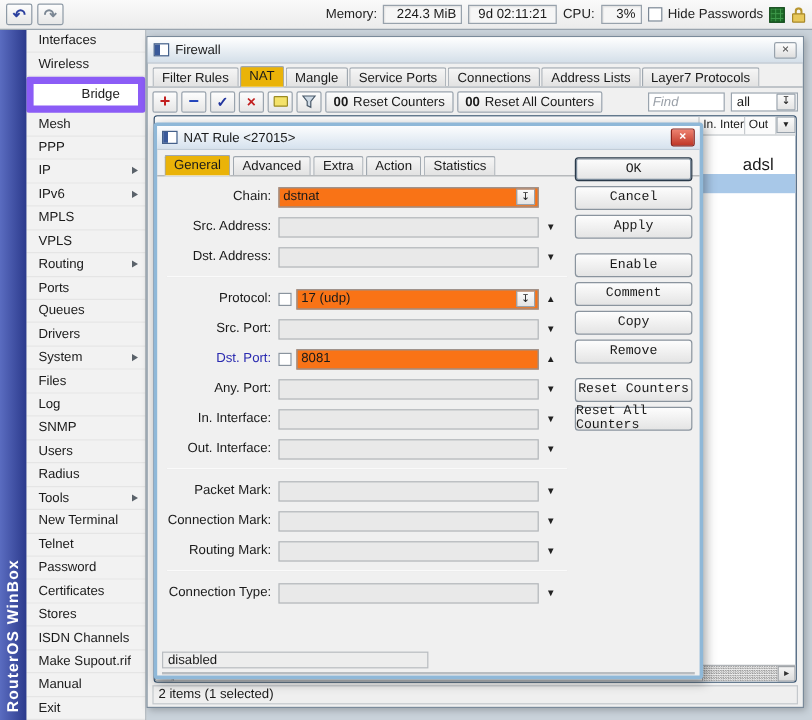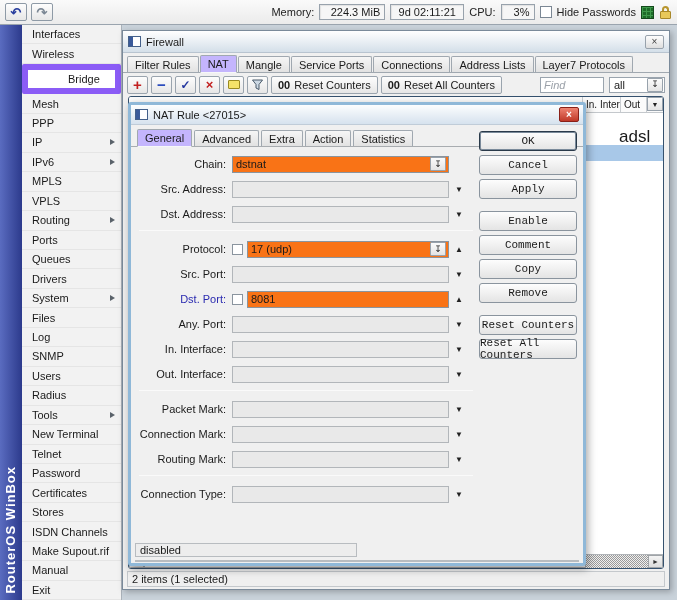--- a/index.html
+++ b/index.html
@@ -55,21 +55,21 @@
   .fw-titlebar{height:22px;background:linear-gradient(#ffffff,#d4dfe9);
     border-bottom:1px solid #b8c4d0;display:flex;align-items:center;padding:0 5px;gap:5px;}
   .win-icon{width:13px;height:11px;border:1px solid #44608a;
     background:linear-gradient(90deg,#3a5a9a 40%,#fff 40%);}
   .close-btn{margin-left:auto;width:19px;height:14px;border:1px solid #98a2ac;border-radius:2px;
     background:linear-gradient(#fdfdfd,#dedede);display:flex;align-items:center;justify-content:center;
     font-size:10px;line-height:1;color:#444;}
   .tabs{display:flex;align-items:flex-end;padding:2px 4px 0;gap:1px;border-bottom:1px solid #a0a8b0;height:20px;}
   .tab{border:1px solid #a0a8b0;border-bottom:none;border-radius:2px 2px 0 0;
     background:linear-gradient(#f6f6f6,#e2e2e2);padding:2px 7px 2px;height:16px;line-height:12px;}
-  .tab.active{background:#c4b5fd;height:18px;margin-bottom:-1px;border-bottom:1px solid #f6f7f8;}
+  .tab.active{background:#eab308;height:18px;margin-bottom:-1px;border-bottom:1px solid #f6f7f8;}
   .fw-toolbar{height:23px;display:flex;align-items:center;padding:2px 4px;gap:3px;}
   .tb-btn{height:18px;min-width:21px;border:1px solid #9aa4ae;border-radius:2px;
     background:linear-gradient(#fdfdfd,#e6e6e6);display:inline-flex;align-items:center;justify-content:center;
     padding:0 2px;font-size:11px;}
   .g-plus{color:#c22020;font-weight:bold;font-size:15px;line-height:1;}
   .g-minus{color:#2244bb;font-weight:bold;font-size:15px;line-height:1;}
   .g-check{color:#22359e;font-weight:bold;font-size:12px;line-height:1;}
   .g-cross{color:#c22020;font-weight:bold;font-size:13px;line-height:1;}
   .comment-glyph{width:12px;height:9px;background:#f4e26a;border:1px solid #9a8a22;border-radius:1px;}
   .reset-btn{height:18px;border:1px solid #9aa4ae;border-radius:2px;
@@ -90,21 +90,21 @@
   .thead{height:16px;display:flex;border-bottom:1px solid #c4c8cc;background:#fbfbfb;font-size:10px;}
   .th{border-right:1px solid #c8ccd0;display:flex;align-items:center;padding:0 3px;white-space:nowrap;overflow:hidden;}
   .th.spacer{flex:1;border-right:1px solid #c8ccd0;}
   .th-in{width:38px;}
   .th-out{width:26px;}
   .col-picker{width:16px;height:14px;margin:0;border:1px solid #98a2ac;
     background:linear-gradient(#fbfbfb,#e4e4e4);display:flex;align-items:center;justify-content:center;
     font-size:7px;color:#222;}
   .trow{height:16px;display:flex;align-items:center;}
   .trow .cell-spacer{flex:1;}
-  .trow .cell-out{width:44px;font-size:17px;}
+  .trow .cell-out{width:44px;font-size:14px;}
   .trow.selected{background:#a8c8e8;}
   .hscroll{position:absolute;left:0;right:0;bottom:0;height:14px;border-top:1px solid #b0b4b8;display:flex;background:#e8e8e8;}
   .sb-btn{width:15px;height:100%;border:1px solid #a0a4a8;background:linear-gradient(#f4f4f4,#dcdcdc);
     display:flex;align-items:center;justify-content:center;font-size:7px;color:#333;line-height:1;}
   .sb-thumb{width:442px;background:#ececec;border:1px solid #a0a4a8;}
   .sb-track{flex:1;background:conic-gradient(#9a9a9a 25%,#efefef 0 50%,#9a9a9a 0 75%,#efefef 0);background-size:2px 2px;}
   .fw-status{position:absolute;left:4px;right:4px;bottom:2px;height:16px;
     border:1px solid #c4c8cc;background:#efefef;display:flex;align-items:center;padding:0 4px;}
 
   

